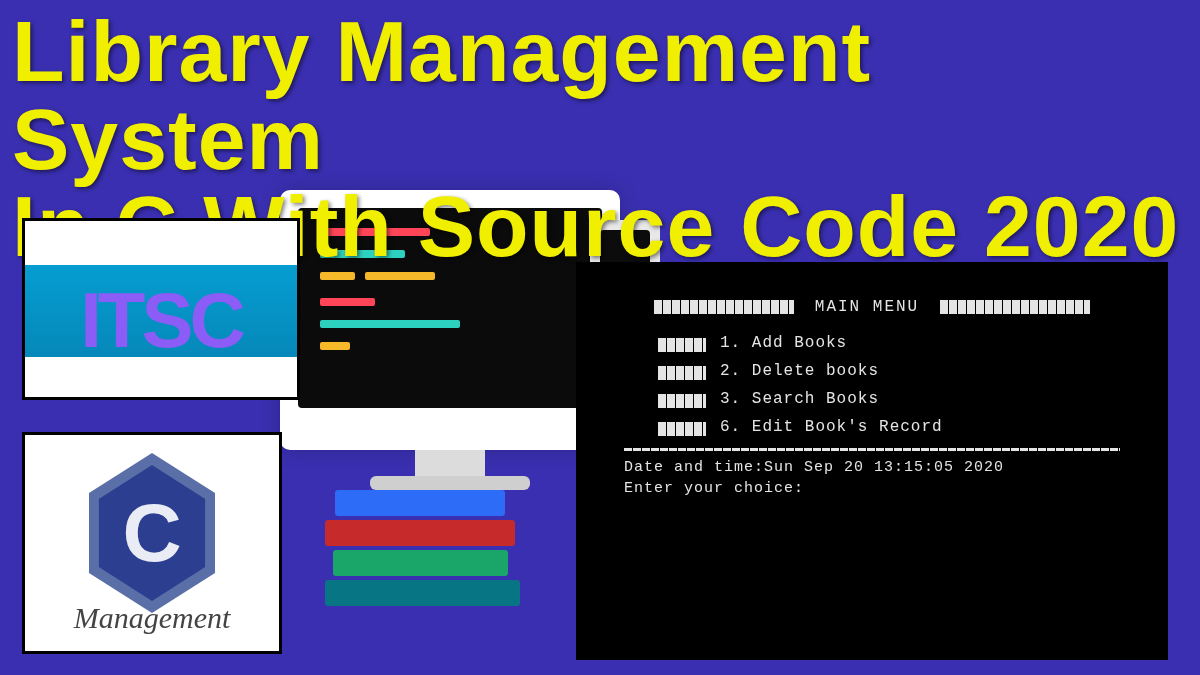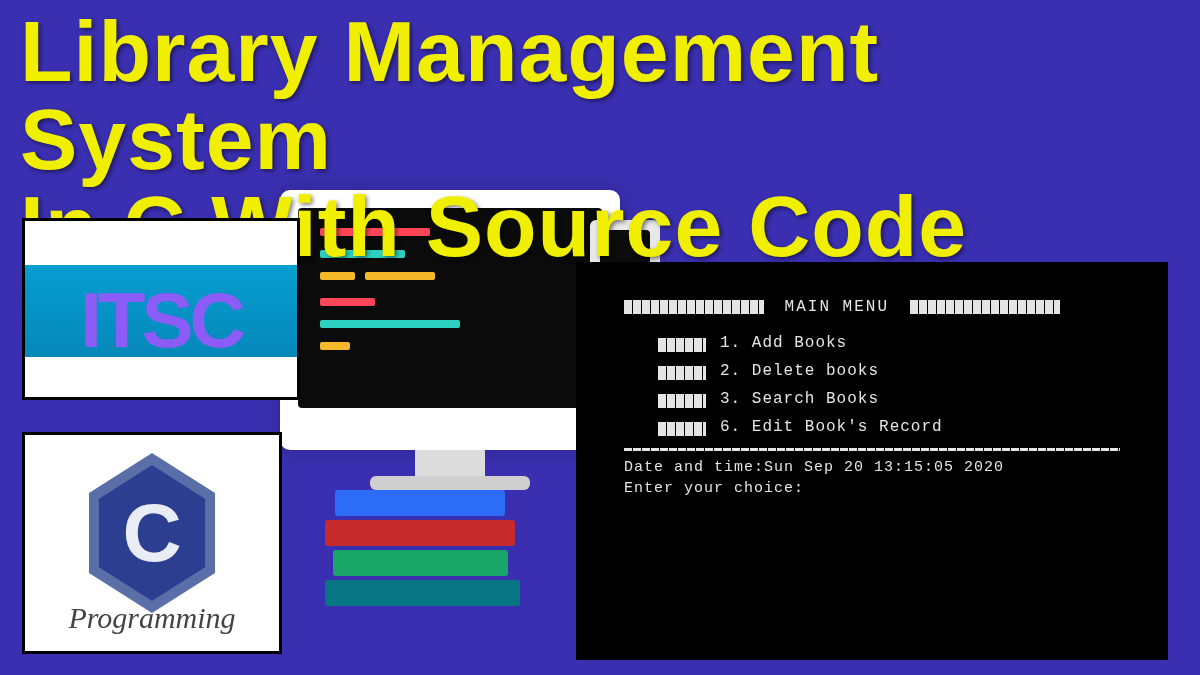--- a/index.html
+++ b/index.html
@@ -7,21 +7,21 @@
     width: 1200px;
     height: 675px;
     background: #3a2fb0;
     position: relative;
     overflow: hidden;
     font-family: Arial, sans-serif;
   }
   .title-block {
     position: absolute;
     top: 8px;
-    left: 20px;
+    left: 12px;
     right: 20px;
     font-family: Impact, 'Arial Black', sans-serif;
     font-size: 86px;
     line-height: 1.02;
     color: #f1ef00;
     text-shadow: 2px 2px 4px rgba(0,0,0,0.5);
     letter-spacing: 1px;
     font-weight: bold;
   }
   .title-line { display: block; }
@@ -137,21 +137,21 @@
     position:absolute;
     top:262px; left:576px;
     width:592px; height:398px;
     background:#000;
     color:#e4e4e4;
     font-family: "Courier New", monospace;
     font-size:16px;
     padding:36px 48px 20px 48px;
     letter-spacing:1px;
   }
-  .menu-header { margin-bottom:18px; }
+  .menu-header { text-align:center; margin-bottom:18px; }
   .bar-chunk {
     display:inline-block;
     height:14px;
     width:140px;
     background:repeating-linear-gradient(90deg,#e4e4e4 0 8px,#000 8px 9px);
     vertical-align:middle;
   }
   .bar-chunk.short { width:150px; }
   .menu-title { display:inline-block; margin:0 10px; vertical-align:middle; letter-spacing:2px; }
   .menu-item {
@@ -208,21 +208,21 @@
   <div class="itsc-text">ITSC</div>
 </div>
 
 <div class="card cprog-card">
   <div class="c-bg">
     <div class="hex">
       <div class="hex-inner">
         <span class="c-letter">C</span>
       </div>
     </div>
-    <div class="c-label">Programming</div>
+    <div class="c-label">Management</div>
   </div>
 </div>
 
 <div class="terminal">
   <div class="menu-header">
     <span class="bar-chunk"></span>
     <span class="menu-title">MAIN MENU</span>
     <span class="bar-chunk short"></span>
   </div>
 

